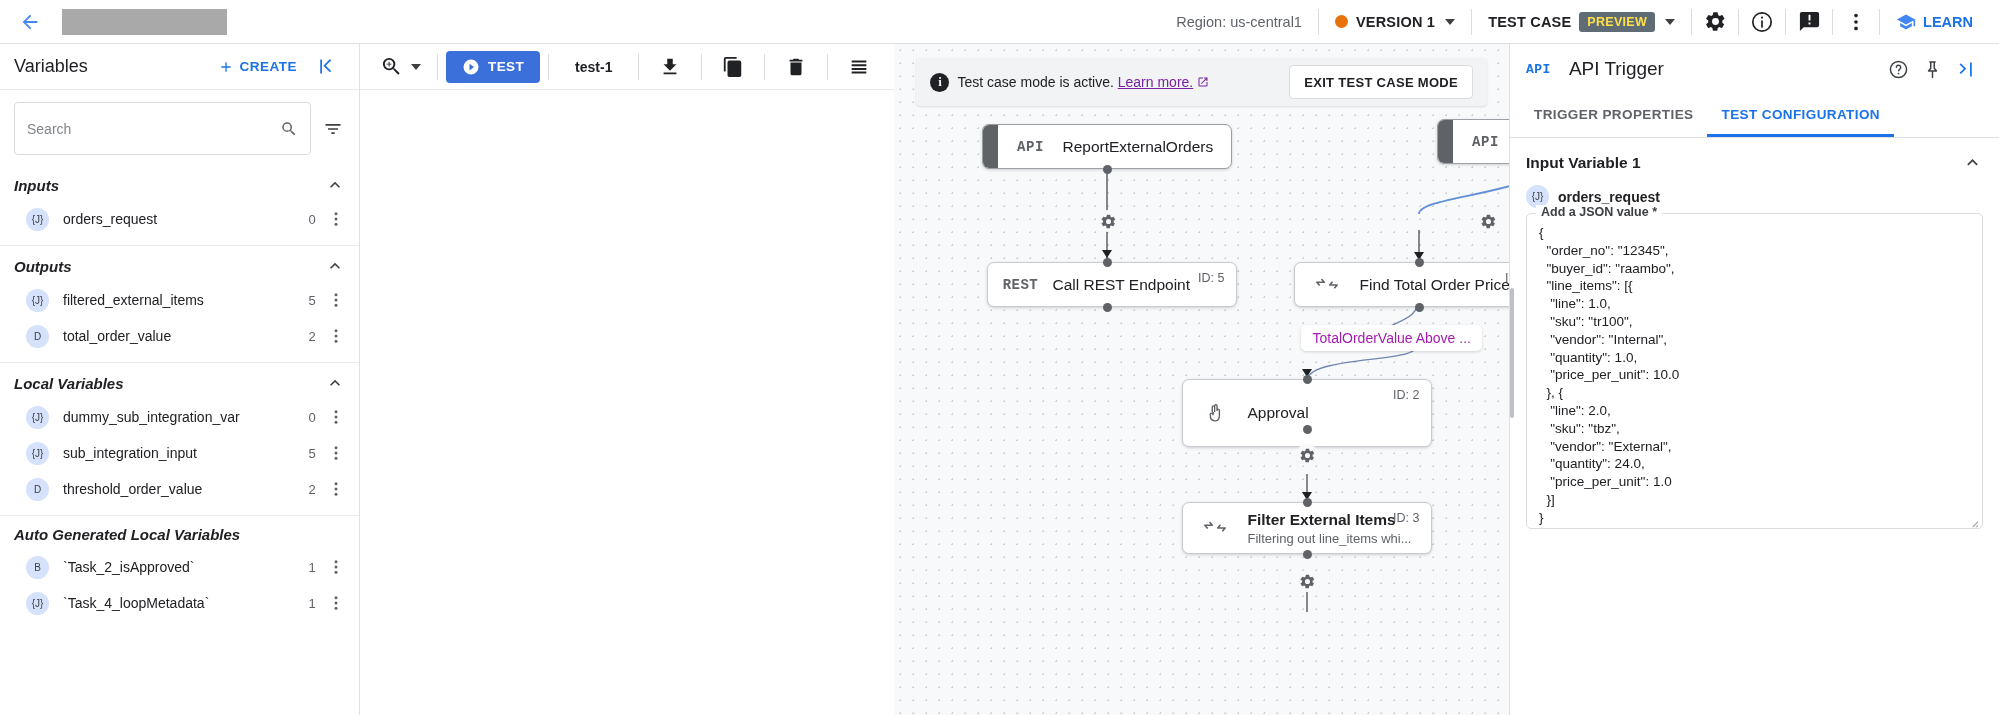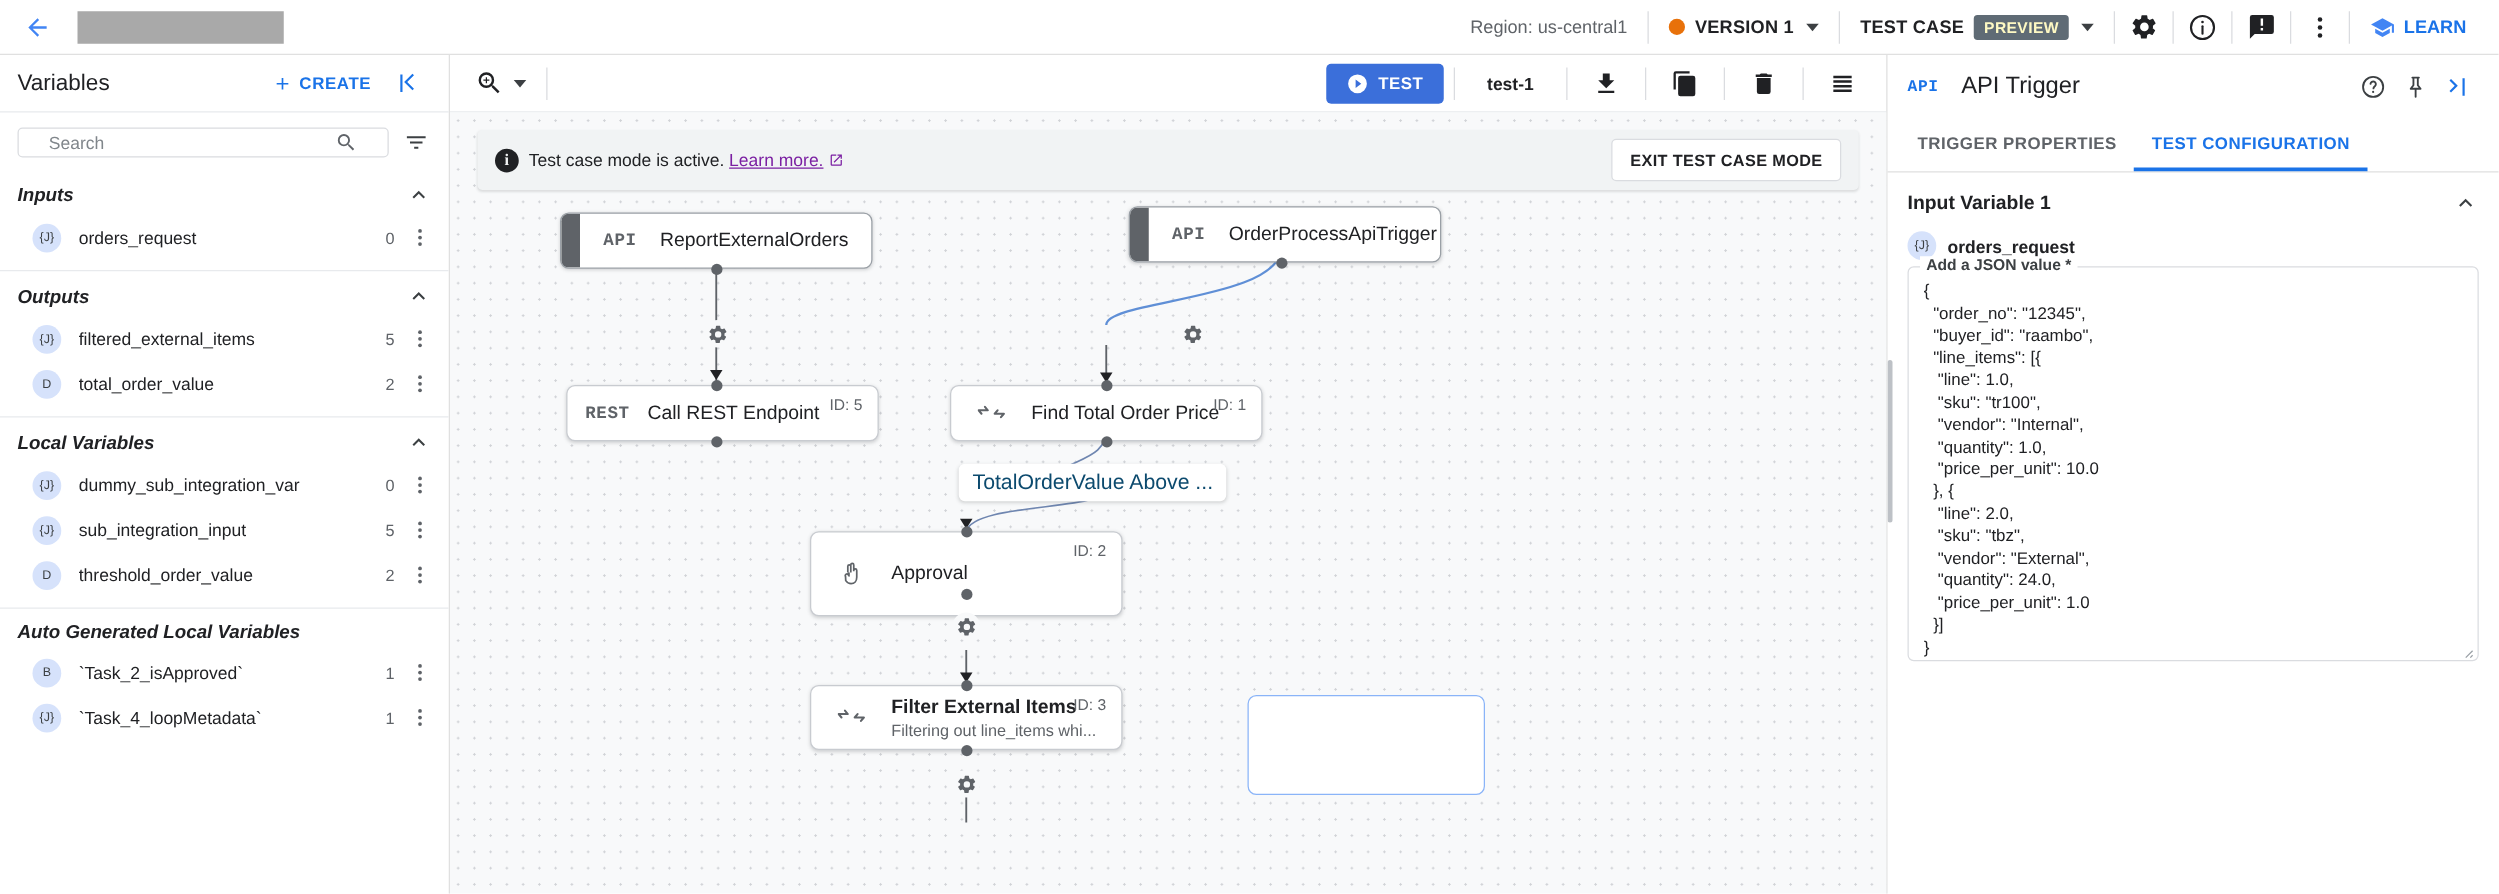--- a/index.html
+++ b/index.html
@@ -36,21 +36,21 @@
   }
   .version-dot {
     width: 13px; height: 13px; border-radius: 50%; background: #e8710a; flex: 0 0 13px;
   }
   .tb-strong { font-size: 14.5px; font-weight: bold; letter-spacing: .2px; color: #202124; }
   .caret {
     width: 0; height: 0; border-left: 5px solid transparent; border-right: 5px solid transparent;
     border-top: 6px solid #3c4043; margin-left: 2px;
   }
   .preview-chip {
-    background: #5f6b75; color: #fef9c3; font-size: 12.5px; font-weight: bold;
+    background: #5f6b75; color: #fde047; font-size: 12.5px; font-weight: bold;
     padding: 3px 8px; border-radius: 3px; letter-spacing: .3px;
   }
   .icon-btn {
     width: 46px; height: 44px; display: flex; align-items: center; justify-content: center;
     cursor: pointer; color: #202124;
   }
   .learn-btn {
     display: flex; align-items: center; gap: 7px; padding: 0 16px; height: 44px;
     color: #1a73e8; font-size: 14.5px; font-weight: bold; cursor: pointer; white-space: nowrap;
   }
@@ -72,22 +72,22 @@
   .create-btn {
     display: flex; align-items: center; gap: 5px; color: #1a73e8;
     font-size: 13.5px; font-weight: bold; letter-spacing: .5px; cursor: pointer;
   }
   .collapse-btn {
     width: 40px; height: 40px; display: flex; align-items: center; justify-content: center;
     color: #1a73e8; cursor: pointer; margin-left: 8px;
   }
   .search-row { padding: 12px 14px 10px 14px; display: flex; align-items: center; gap: 10px; }
   .search-box {
-    flex: 1 1 auto; height: 24px; border: 1px solid #dadce0; border-radius: 4px;
-    display: flex; align-items: center; padding: 0 24px; background: #fff;
+    flex: 1 1 auto; height: 53px; border: 1px solid #dadce0; border-radius: 4px;
+    display: flex; align-items: center; padding: 0 12px; background: #fff;
   }
   .search-box input {
     flex: 1 1 auto; border: none; outline: none; font-size: 14px;
     font-family: "Liberation Sans", sans-serif; color: #202124; background: transparent;
   }
   .search-box input::placeholder { color: #80868b; }
   .sort-icon { width: 24px; flex: 0 0 24px; display: flex; align-items: center; justify-content: center; color: #3c4043; cursor: pointer; }
 
   .var-scroll { flex: 1 1 auto; overflow: hidden; }
   .sec-head {
@@ -102,21 +102,21 @@
     width: 23px; height: 23px; border-radius: 50%; background: #d6e2fb; color: #3c4043;
     font-size: 10px; display: flex; align-items: center; justify-content: center;
     flex: 0 0 23px; font-family: "Liberation Sans", sans-serif;
   }
   .var-name { flex: 1 1 auto; font-size: 14px; color: #202124; margin-left: 14px; white-space: nowrap; overflow: hidden; }
   .var-count { font-size: 13px; color: #5f6368; width: 22px; text-align: center; flex: 0 0 22px; }
   .kebab { width: 26px; flex: 0 0 26px; display: flex; align-items: center; justify-content: center; color: #5f6368; cursor: pointer; }
   .divider { height: 1px; background: #e8eaed; margin: 8px 0 0 0; }
 
   
-  .center { flex: 1 1 auto; display: flex; flex-direction: column; min-width: 0; min-height: 0; }
+  .center { flex: 1 1 auto; display: flex; flex-direction: row; min-width: 0; min-height: 0; }
   .canvas-toolbar {
     height: 46px; flex: 0 0 46px; display: flex; align-items: center;
     border-bottom: 1px solid #e8eaed; background: #fff; padding: 0 12px;
   }
   .zoom-ctl { display: flex; align-items: center; gap: 6px; padding: 0 8px; cursor: pointer; color: #202124; }
   .ct-sep { width: 1px; height: 26px; background: #dadce0; margin: 0 8px; flex: 0 0 1px; }
   .ct-spacer { flex: 1 1 auto; }
   .test-btn {
     display: flex; align-items: center; gap: 8px; background: #3b6fda; color: #fff;
     border-radius: 4px; padding: 0 16px; height: 32px; font-size: 13.5px;
@@ -174,21 +174,21 @@
     position: absolute; width: 0; height: 0;
     border-left: 5px solid transparent; border-right: 5px solid transparent;
     border-top: 8px solid #202124;
   }
   .gear-node {
     position: absolute; width: 22px; height: 22px; display: flex; align-items: center;
     justify-content: center; color: #5f6368; background: #f8f9fa; border-radius: 50%;
   }
   .edge-label {
     position: absolute; background: #fff; border-radius: 5px; padding: 5px 11px;
-    font-size: 17px; color: #0c4a6e; box-shadow: 0 1px 3px rgba(60,64,67,.2); white-space: nowrap;
+    font-size: 14px; color: #a21caf; box-shadow: 0 1px 3px rgba(60,64,67,.2); white-space: nowrap;
   }
   .blue-box {
     position: absolute; border: 1.5px solid #8ab4f8; border-radius: 7px; background: #fff;
   }
 
   
   .right {
     width: 490px; flex: 0 0 490px; border-left: 1px solid #e0e0e0; background: #fff;
     display: flex; flex-direction: column; min-height: 0;
   }

